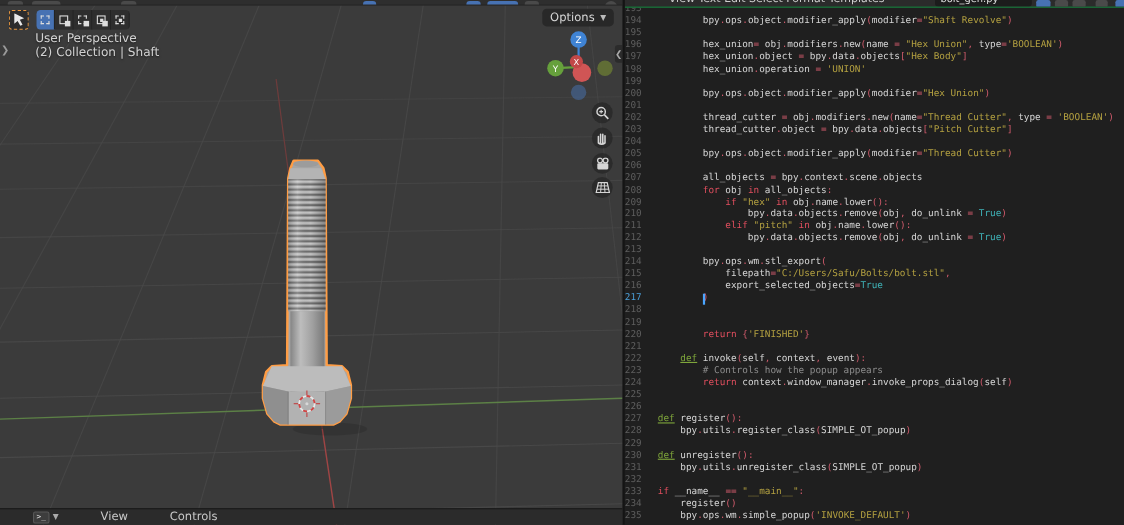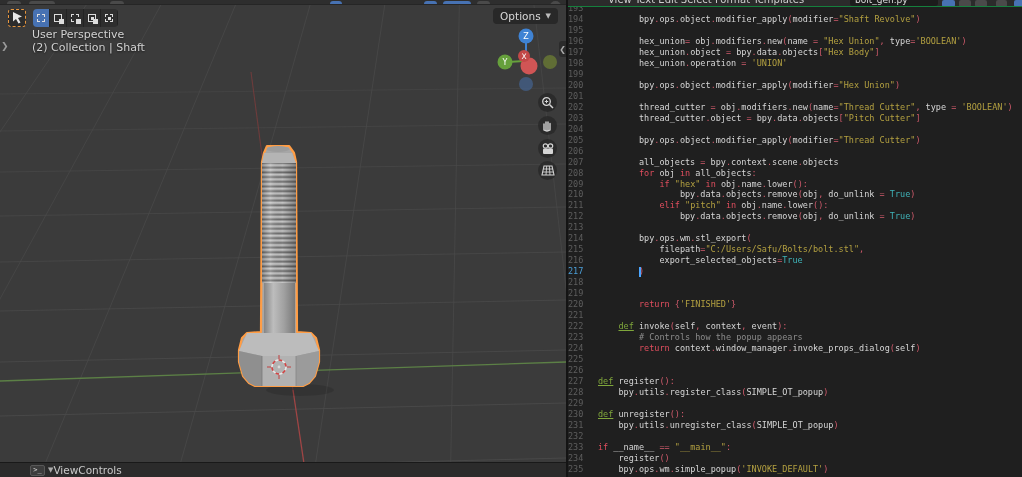--- a/index.html
+++ b/index.html
@@ -45,21 +45,21 @@
 
   
   #console-bar { position:absolute; left:0; bottom:0; width:566px; height:15px;
                  background:#2b2b2b; border-top:1px solid #191919;
                  display:flex; align-items:center; color:#c9c9c9; font-size:10.5px; }
   #console-btn { margin-left:30px; display:flex; align-items:center; gap:3px; }
   #console-btn .box { width:15px; height:11px; background:#3d3d3d; border:1px solid #585858;
                       border-radius:2px; color:#ddd; font-size:7px; line-height:9px; text-align:center;
                       font-family:"DejaVu Sans Mono", monospace; }
   #console-btn .chev { font-size:7px; color:#aaa; }
-  .console-menu { }
+  .console-menu { margin-left:38px; }
 
   
   #divider { position:absolute; left:566px; top:0; width:2px; height:477px; background:#141414; }
   #editor { position:absolute; left:568px; top:0; width:454px; height:477px;
             background:#1f1f1f; overflow:hidden; }
   #ed-top-sliver { position:absolute; left:0; top:0; width:454px; height:7px;
                    background:#2b2b2b; border-bottom:1px solid #15803d; overflow:hidden; }
   #ed-menus { position:absolute; left:40px; top:-6px; display:flex; gap:12px;
               color:#cfcfcf; font-size:10px; white-space:nowrap; }
   #ed-name-field { position:absolute; left:282px; top:-6px; width:88px; height:12px;

